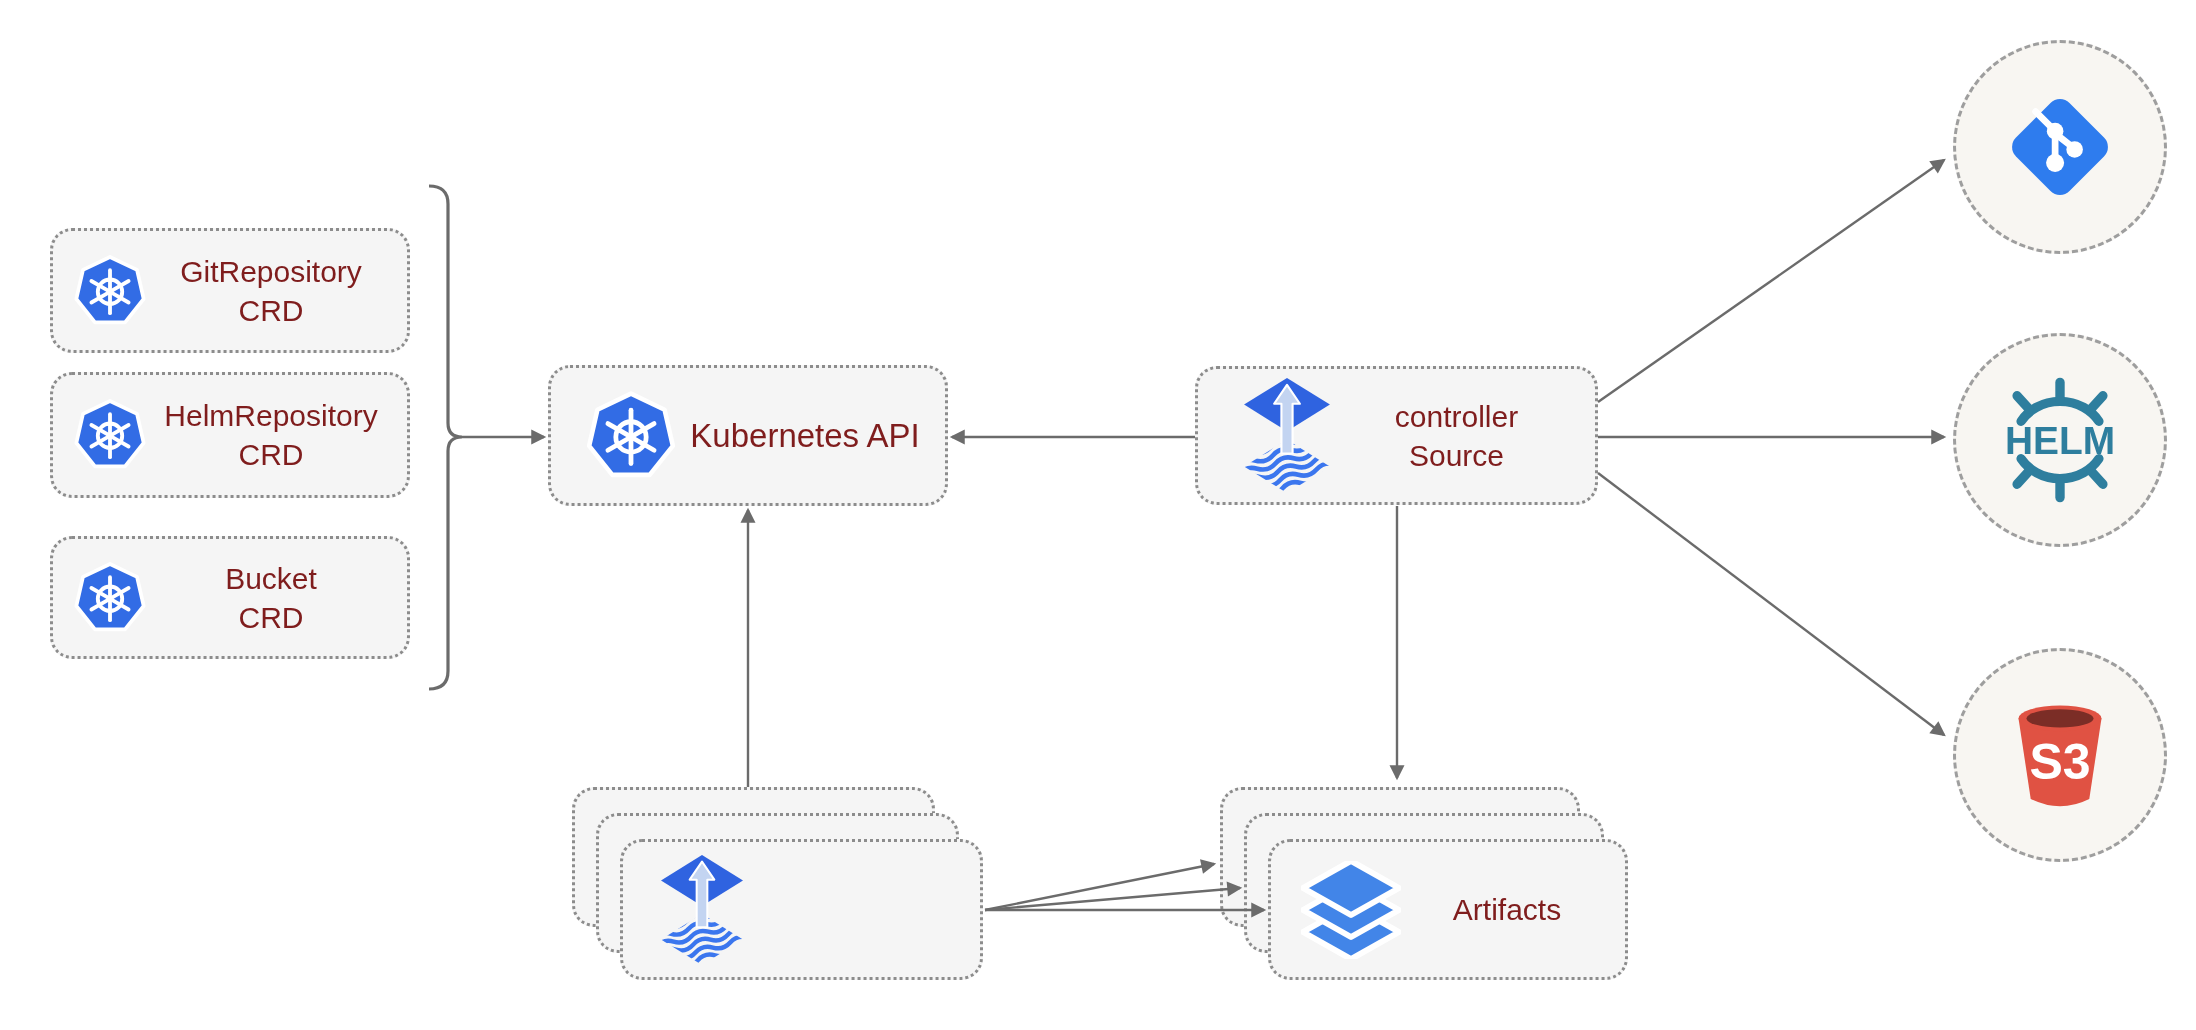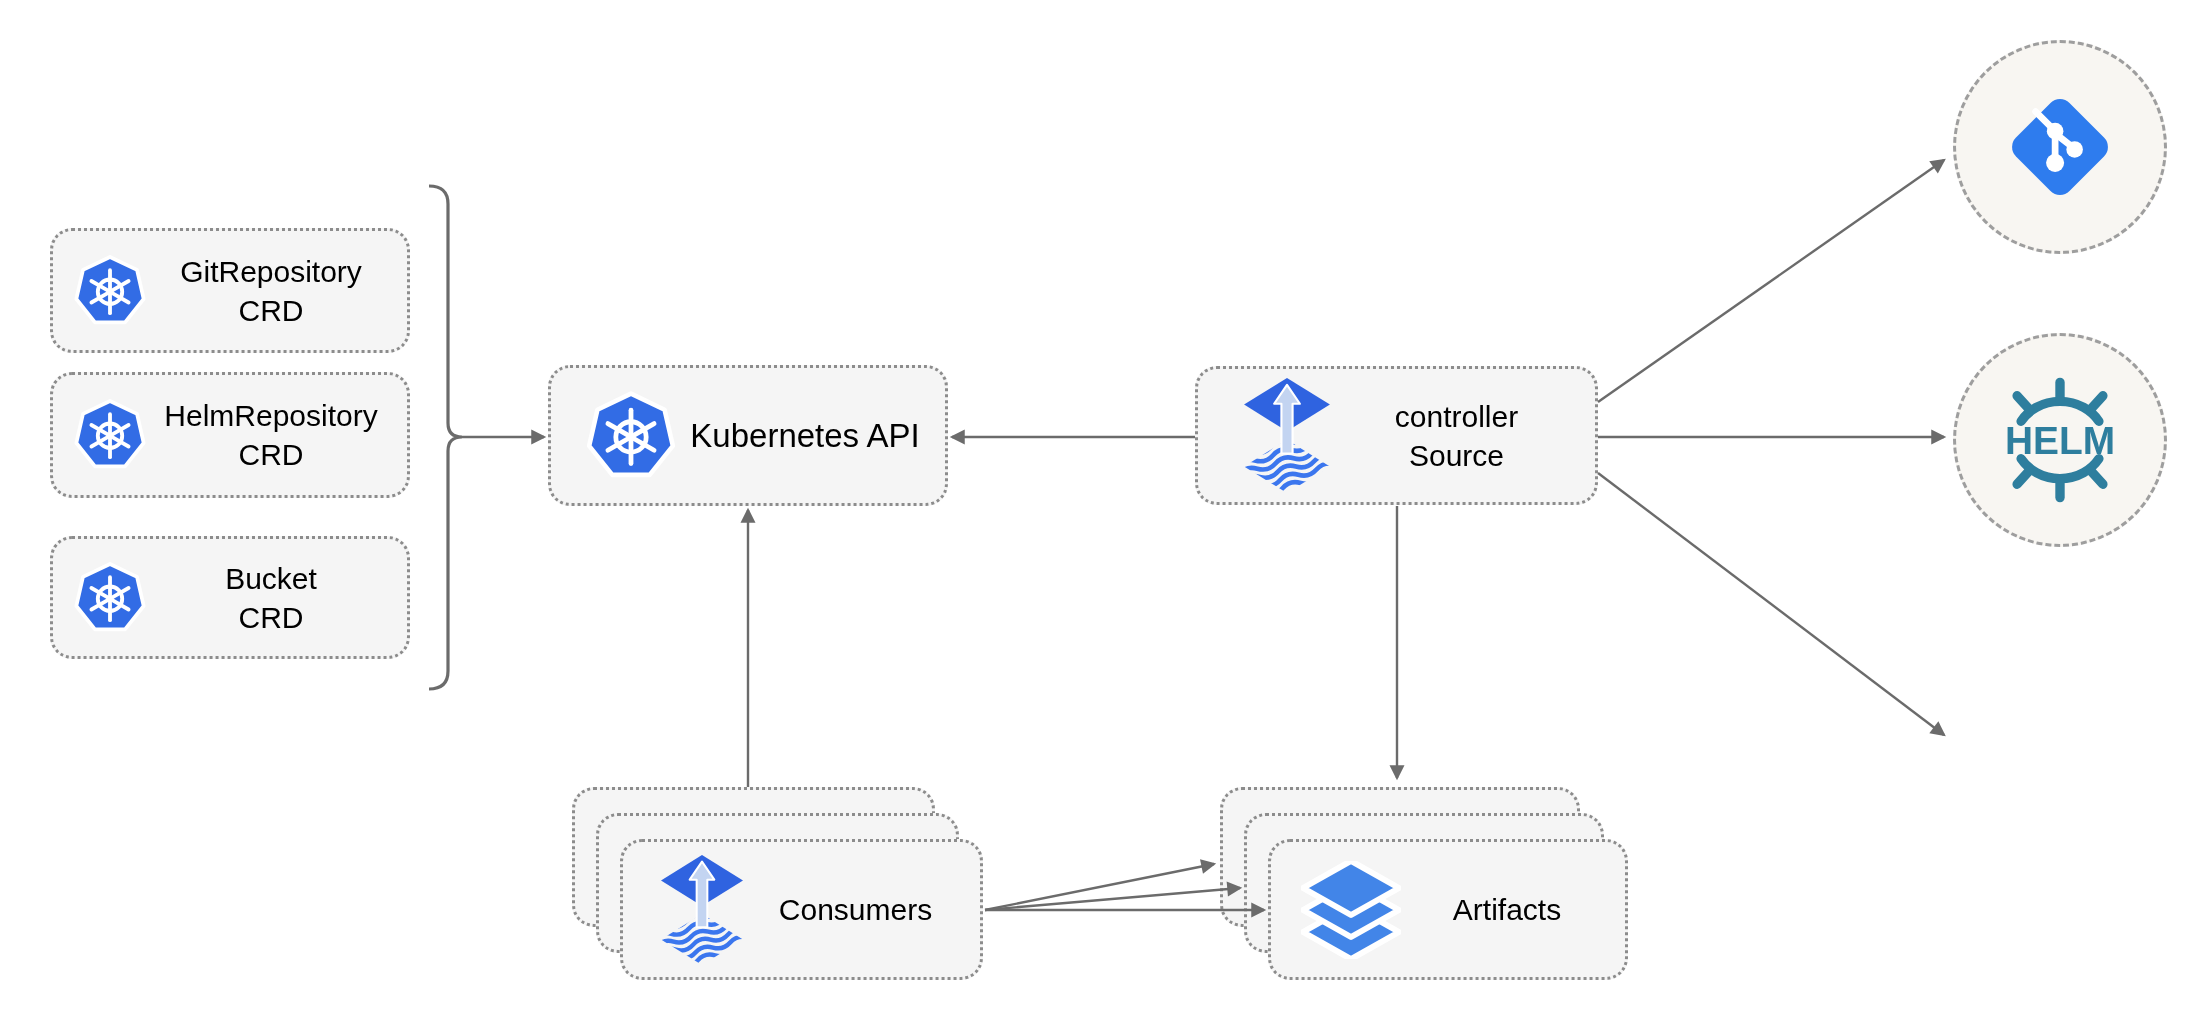--- a/index.html
+++ b/index.html
@@ -6,21 +6,21 @@
   #canvas{position:relative;width:2196px;height:1030px;background:#ffffff;
           font-family:"Liberation Sans",sans-serif;overflow:hidden;}
   .node{position:absolute;box-sizing:border-box;background:#f5f5f5;
         border:3px dotted #8c8c8c;border-radius:22px;display:flex;align-items:center;z-index:3;}
   .card{position:absolute;box-sizing:border-box;background:#f5f5f5;
         border:3px dotted #8c8c8c;border-radius:22px;}
   .card.front{display:flex;align-items:center;}
   .z1{z-index:1}.z2{z-index:2}.z3{z-index:3}
   .endpoint{position:absolute;box-sizing:border-box;width:214px;height:214px;background:#f8f6f2;
             border:3px dashed #9e9e9e;border-radius:50%;display:flex;align-items:center;justify-content:center;z-index:3;}
-  .label{flex:1;text-align:center;color:#000000;font-size:30px;line-height:39px;padding-right:12px;}
+  .label{flex:1;text-align:center;color:#7f1d1d;font-size:30px;line-height:39px;padding-right:12px;}
   .label .l{display:block;}
   .label-lg{font-size:33px;}
   .icon{flex:0 0 auto;display:block;}
   #connectors{position:absolute;left:0;top:0;width:2196px;height:1030px;z-index:10;pointer-events:none;}
   #symbol-defs{position:absolute;width:0;height:0;overflow:hidden;}
   svg text{font-family:"Liberation Sans",sans-serif;}
 </style>
 </head>
 <body>
 
@@ -119,23 +119,20 @@
     </div>
   </div>
 
   <div>
     <div class="card z1" style="left:572px;top:787px;width:363px;height:140px;"></div>
     <div class="card z2" style="left:596px;top:813px;width:363px;height:140px;"></div>
     <div class="card front z3" style="left:620px;top:839px;width:363px;height:141px;">
       <svg class="icon" width="82" height="110" style="margin-left:38px;">
           <use href="#sym-flux"></use>
         </svg>
-      <div class="label">
-        <span class="l">Consumers</span>
-      </div>
     </div>
   </div>
 
   <div>
     <div class="card z1" style="left:1220px;top:787px;width:360px;height:140px;"></div>
     <div class="card z2" style="left:1244px;top:813px;width:360px;height:140px;"></div>
     <div class="card front z3" style="left:1268px;top:839px;width:360px;height:141px;">
       <svg class="icon" width="100" height="98" style="margin-left:30px;">
           <use href="#sym-layers"></use>
         </svg>
@@ -168,20 +165,28 @@
         <line x1="27" y1="27" x2="18" y2="17"></line>
         <line x1="73" y1="27" x2="82" y2="17"></line>
         <line x1="50" y1="80" x2="50" y2="93"></line>
         <line x1="27" y1="73" x2="18" y2="83"></line>
         <line x1="73" y1="73" x2="82" y2="83"></line>
       </g>
       <text x="50" y="60.5" text-anchor="middle" font-size="29" font-weight="bold" fill="#2e7e9e">HELM</text>
     </svg>
   </div>
 
+  <div class="endpoint" style="left:1953px;top:648px;">
+    <svg width="122" height="122" viewBox="0 0 100 100">
+      <path d="M16,20 L84,20 L74,86 Q50,98 26,86 Z" fill="#e05243"></path>
+      <ellipse cx="50" cy="20" rx="34" ry="10.5" fill="#e05243"></ellipse>
+      <ellipse cx="50" cy="20" rx="27.5" ry="7.5" fill="#7b2d26"></ellipse>
+      <text x="50" y="70" text-anchor="middle" font-size="41" font-weight="bold" fill="#ffffff">S3</text>
+    </svg>
+  </div>
 
   <svg id="connectors">
     <defs>
       <marker id="arrow" viewBox="0 0 12 12" refX="9.5" refY="6" markerWidth="7.5" markerHeight="7.5" orient="auto-start-reverse" markerUnits="strokeWidth">
         <path d="M1,1 L11,6 L1,11 Z" fill="#6b6b6b"></path>
       </marker>
     </defs>
     <g stroke="#6b6b6b" fill="none">
       <path d="M429,186 Q448,186 448,204 L448,423 Q448,437 462,437 M429,689 Q448,689 448,671 L448,451 Q448,437 462,437" stroke-width="3.2"></path>
       <path d="M462,437 H544" stroke-width="2.4" marker-end="url(#arrow)"></path>

